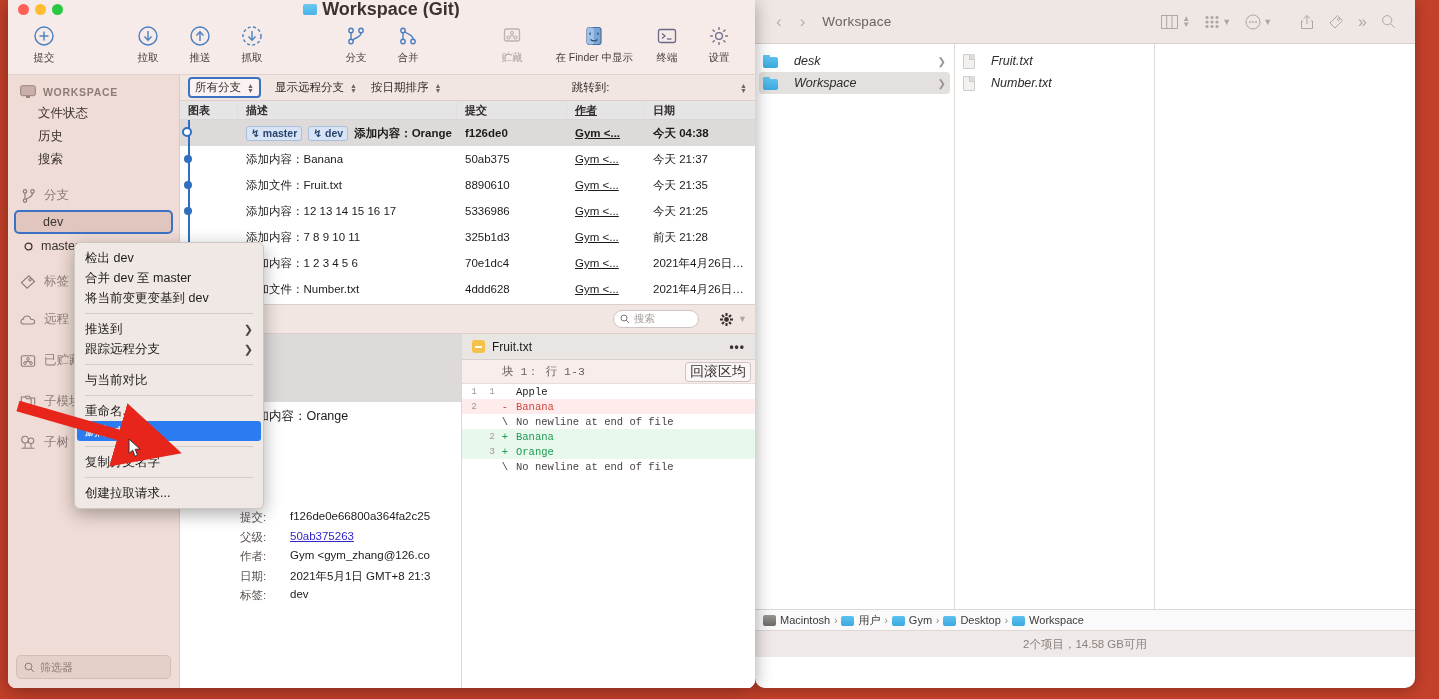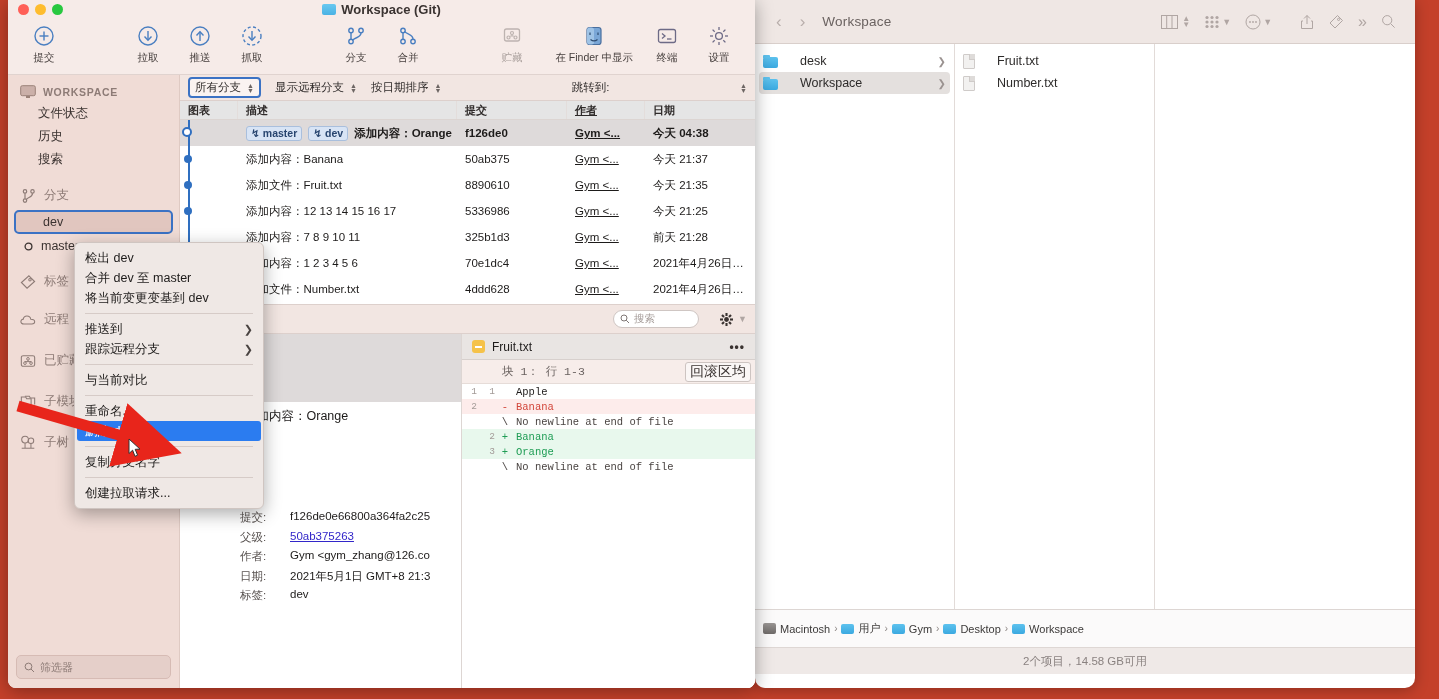--- a/index.html
+++ b/index.html
@@ -33,22 +33,22 @@
   .ftool svg { display: block; }
   .chev { font-size: 9px; margin-left: 2px; color:#b0a6a3;}
 
   #finder-columns { display: flex; height: 565px; background: #fff; }
   .fcol { border-right: 1px solid #e2dbd8; padding-top: 6px; }
   #fcol1 { width: 200px; }
   #fcol2 { width: 200px; }
   #fcol3 { flex: 1; border-right: none; }
   .frow {
     display: flex; align-items: center;
-    height: 22px; padding: 0 8px; gap: 22px;
-    font-size: 12.5px; color: #2d2b2a;
+    height: 22px; padding: 0 8px; gap: 16px;
+    font-size: 12.5px; color: #2d2b2a; font-style: italic;
   }
   .frow.selected { background: #e4e0de; border-radius: 4px; margin: 0 4px; padding: 0 4px; }
   .frow .fname { flex: 1; white-space: nowrap; overflow: hidden; }
   .frow .fchev { color: #9a9290; font-size: 10px; }
   .folder-ico { width: 15px; height: 13px; position: relative; flex: none; }
   .folder-ico:before {
     content:''; position:absolute; left:0; top:2px; width:15px; height:11px;
     background: linear-gradient(#5dc2ee,#3ba9e0); border-radius: 2px;
   }
   .folder-ico:after {
@@ -58,21 +58,21 @@
   .file-ico { width: 12px; height: 15px; flex:none; position: relative; }
   .file-ico:before {
     content:''; position:absolute; inset:0; background:#f2f1f0;
     border:1px solid #cfcbc9; border-radius:1px;
   }
   .file-ico:after {
     content:''; position:absolute; right:0; top:0; width:5px; height:5px;
     background:#dedbd9; border-left:1px solid #cfcbc9; border-bottom:1px solid #cfcbc9;
   }
   #finder-path {
-    height: 38px; display: flex; align-items: center; gap: 4px;
+    height: 21px; display: flex; align-items: center; gap: 4px;
     padding: 0 8px; font-size: 11px; color: #3c3a39;
     border-top: 1px solid #ddd6d3; background: #fbfafa; text-align: right;
   }
   .pcrumb { display:flex; align-items:center; gap:4px; }
   .psep { color: #8d8684; font-size: 10px; }
   .disk-ico { width:13px;height:11px;background:linear-gradient(#9a9694,#6e6a68);border-radius:2px;flex:none;}
   .pfolder { width:13px;height:11px;flex:none;position:relative;}
   .pfolder:before{content:'';position:absolute;left:0;top:1px;width:13px;height:10px;background:linear-gradient(#5dc2ee,#3ba9e0);border-radius:2px;}
   #finder-status {
     height: 27px; display: flex; align-items: center; justify-content: center;
@@ -91,21 +91,21 @@
   }
   #git-titlebar {
     height: 18px; background: #f6ebe8;
     display: flex; align-items: center; position: relative;
     padding-left: 10px;
   }
   .tl { width: 11px; height: 11px; border-radius: 50%; margin-right: 6px; }
   .tl.r { background: #ff5f57; } .tl.y { background: #febc2e; } .tl.g { background: #28c840; }
   #git-title {
     position: absolute; left: 0; right: 0; text-align: center;
-    font-size: 13px; font-weight: bold; color: #3a3331;
+    font-size: 18px; font-weight: bold; color: #3a3331;
     display: flex; align-items: center; justify-content: center; gap: 5px;
   }
   .title-folder { width:14px;height:12px;position:relative;display:inline-block;}
   .title-folder:before{content:'';position:absolute;left:0;top:1px;width:14px;height:11px;background:linear-gradient(#68c8f0,#4ab2e4);border-radius:2px;}
 
   #git-toolbar {
     height: 57px; background: #f6ebe8;
     display: flex; align-items: flex-start; padding: 4px 10px 0 10px;
     border-bottom: 1px solid #e0d3cf; position: relative;
   }

